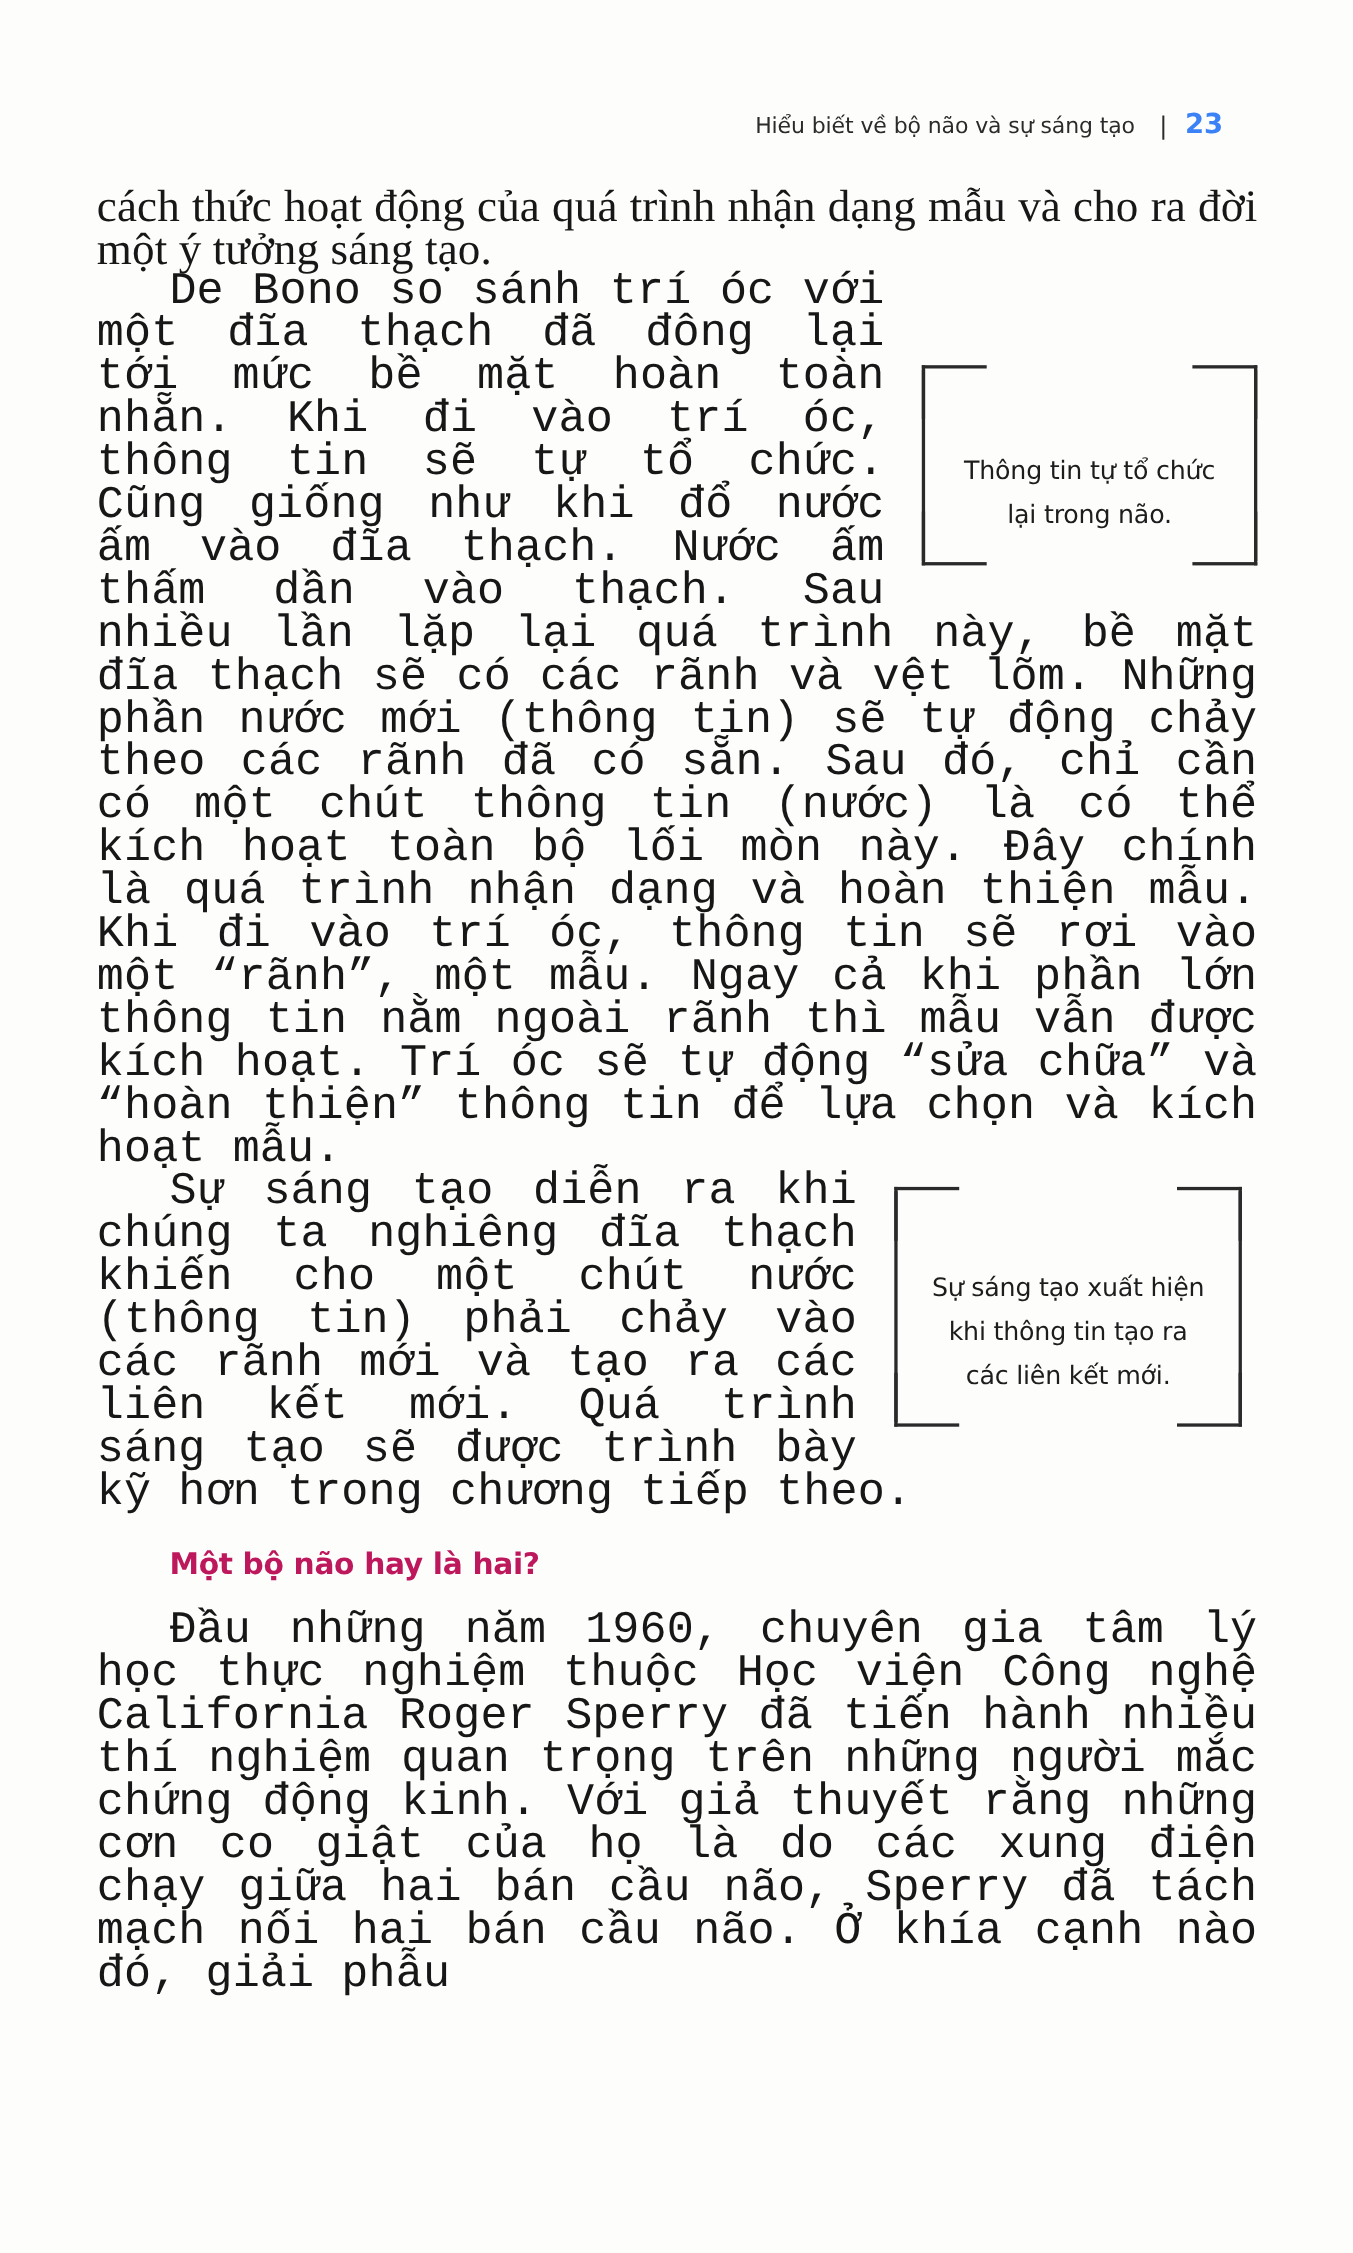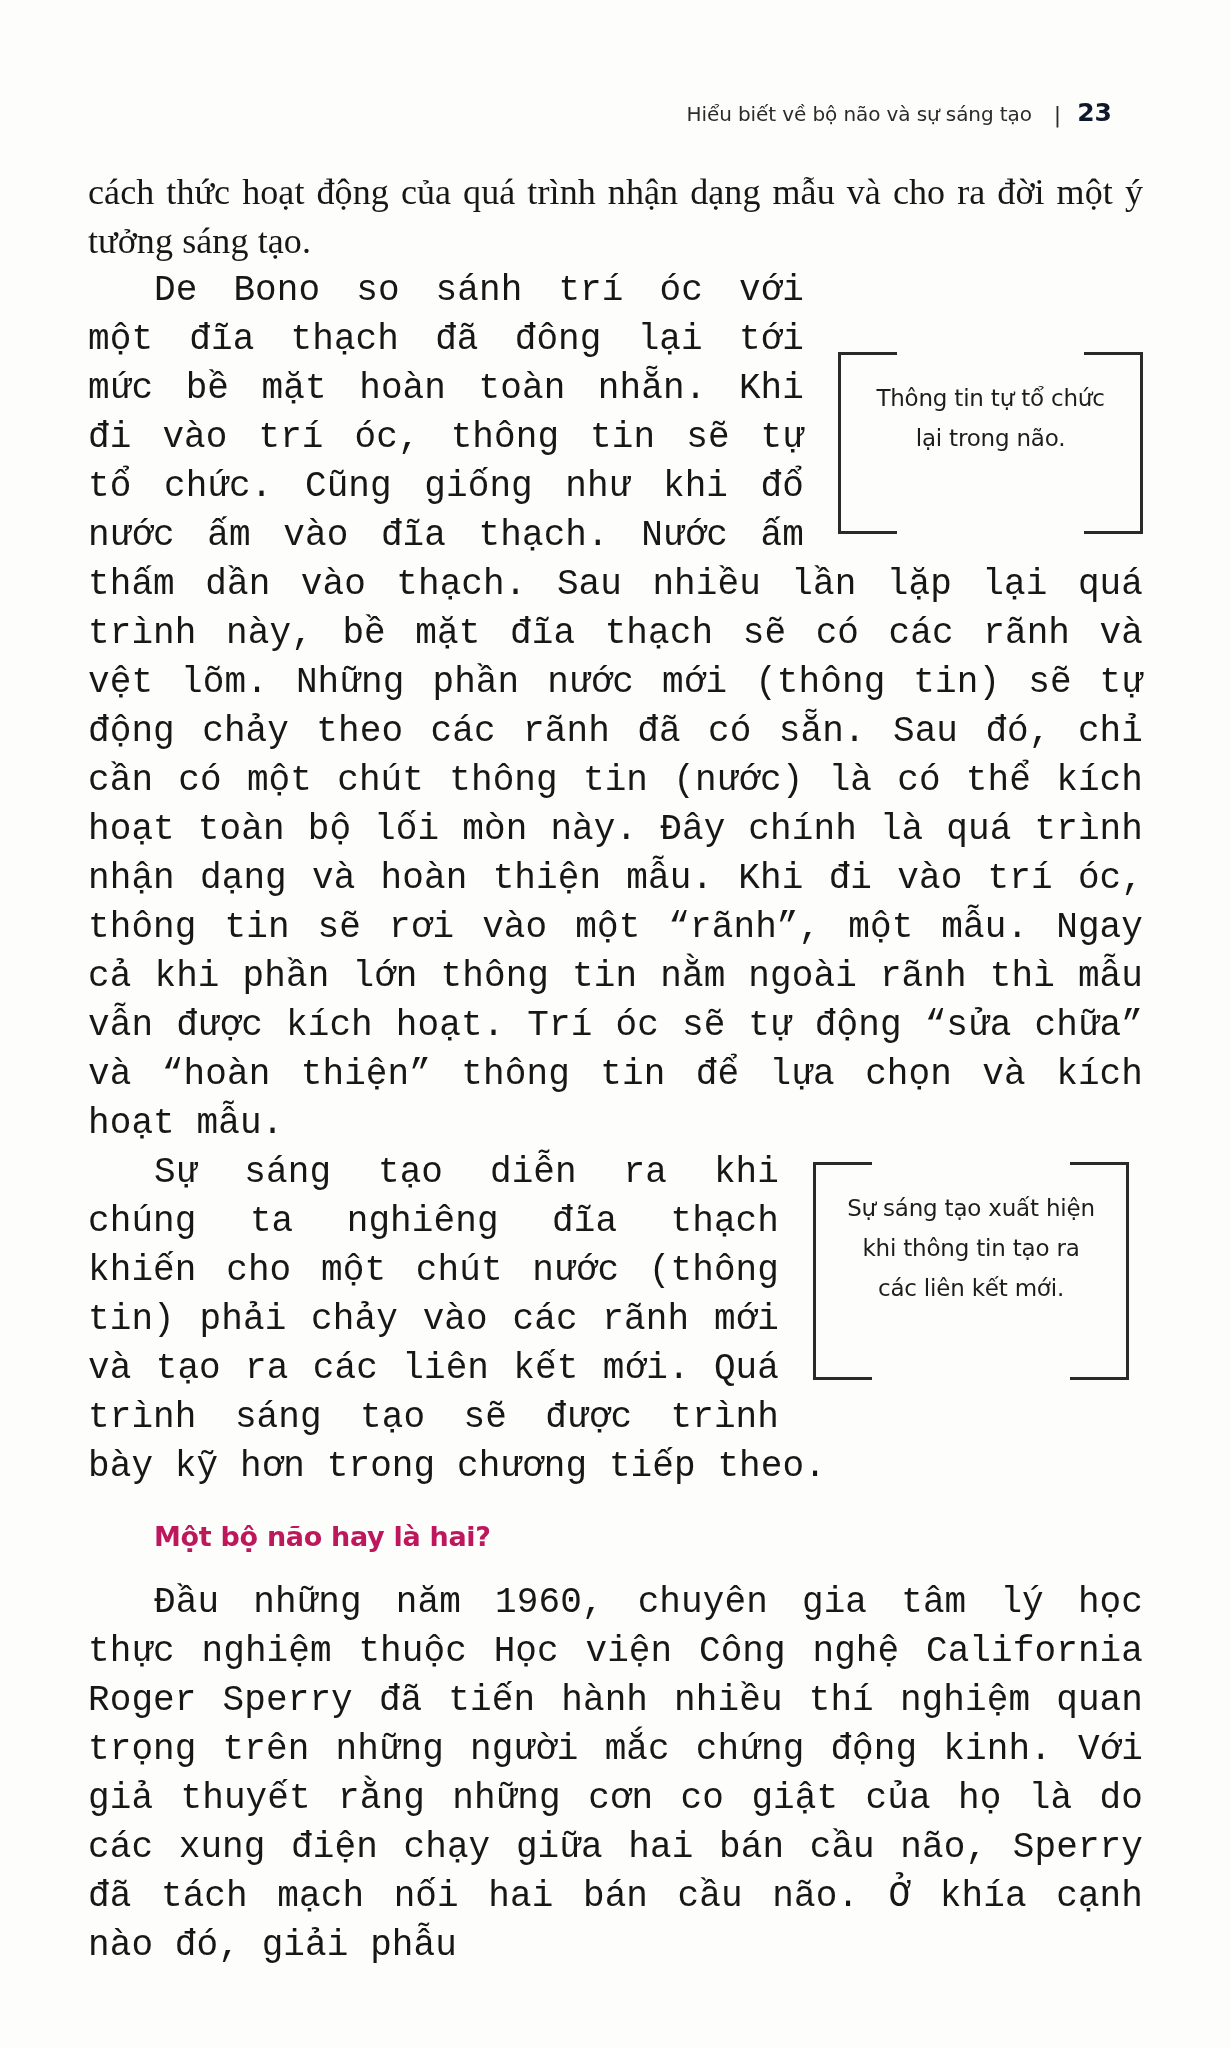--- a/index.html
+++ b/index.html
@@ -43,52 +43,52 @@
   .running-head .rh-sep {
     font-size: 22px;
     color: #2b2b2b;
     margin: 0 16px 0 22px;
     position: relative;
     top: 1px;
   }
   .running-head .rh-page {
     font-size: 25px;
     font-weight: bold;
-    color: #0f172a;
+    color: #3b82f6;
   }
 
   
   .content {
     position: absolute;
     top: 168px;
     left: 88px;
     width: 1055px;
     height: 1700px;
   }
 
   p.body {
     margin: 0;
-    font-size: 36px;
-    line-height: 49px;
+    font-size: 41px;
+    line-height: 39px;
     text-align: justify;
     text-justify: inter-word;
     color: #171717;
     letter-spacing: 0.1px;
   }
   p.body.indent { text-indent: 66px; font-family: Liberation Mono, monospace; }
 
   
   .callout {
     position: relative;
     box-sizing: border-box;
     font-family: "DejaVu Sans", sans-serif;
     color: #1d1d1d;
     text-align: center;
     display: flex;
-    align-items: flex-start;
+    align-items: flex-end;
     justify-content: center;
     padding: 26px 30px;
   }
   .callout .callout-text {
     font-size: 23px;
     line-height: 40px;
     letter-spacing: -0.2px;
   }
   
   .callout::before,

